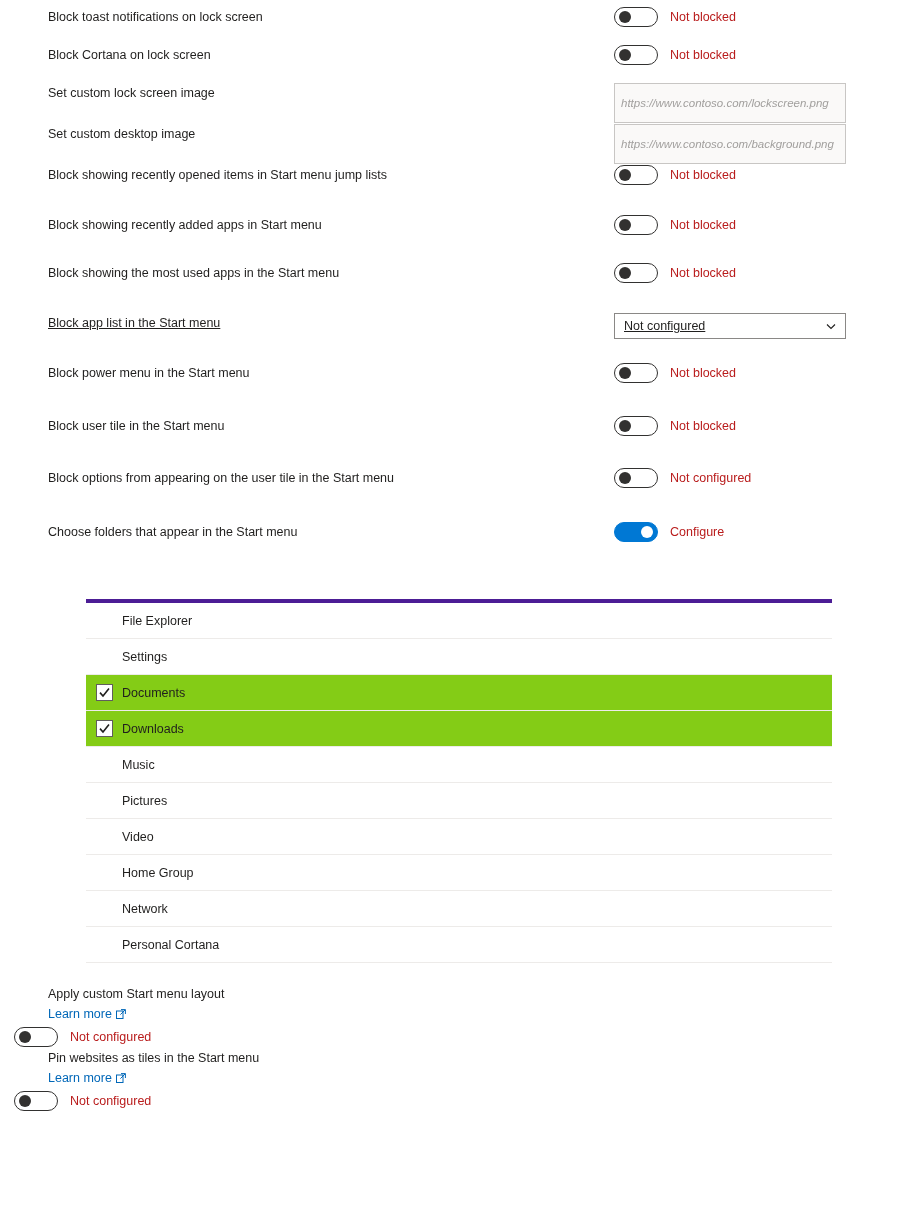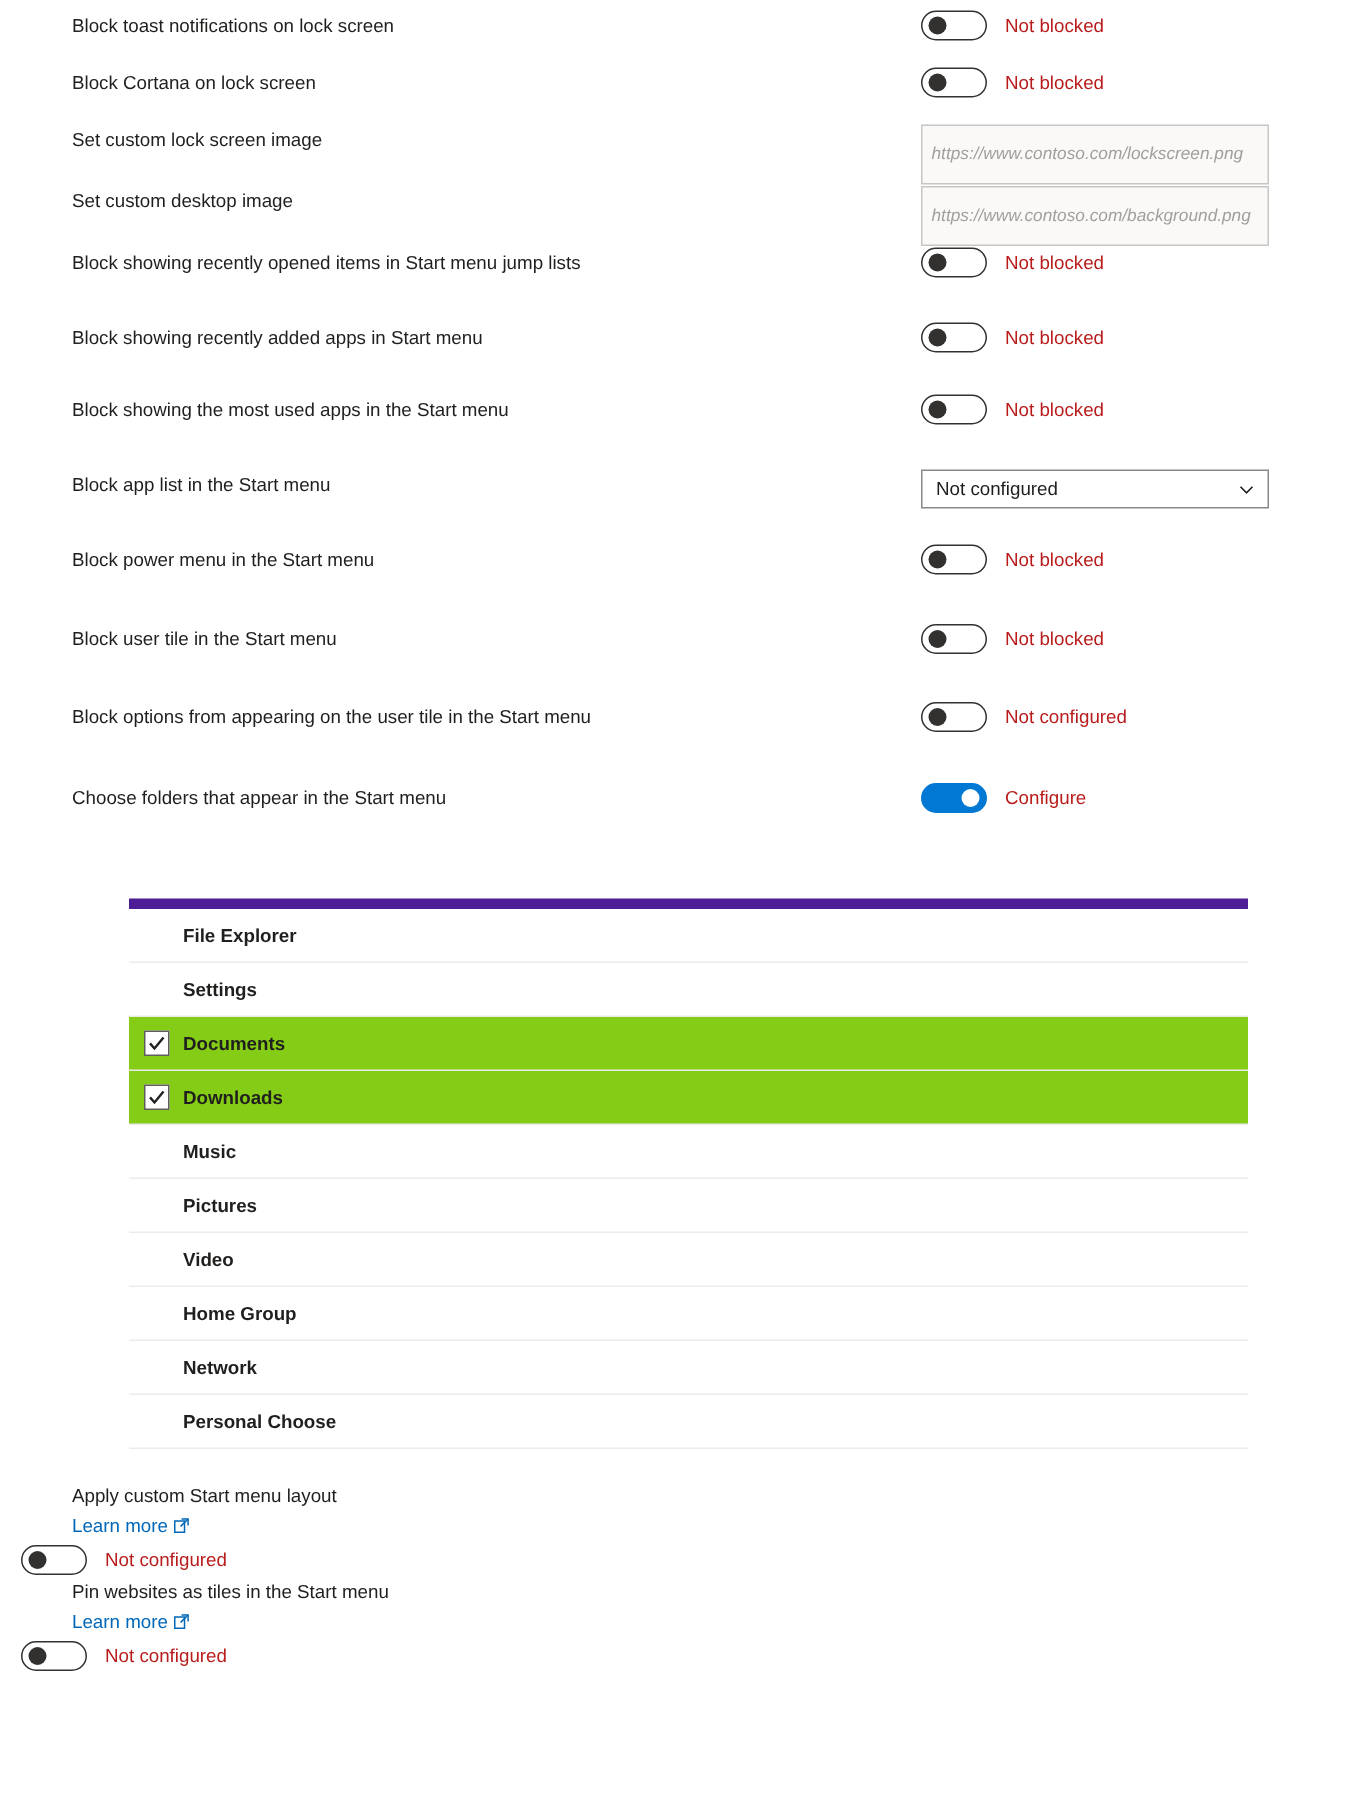--- a/index.html
+++ b/index.html
@@ -163,23 +163,22 @@
     color: #201f1e;
     display: flex;
     align-items: center;
   }
 
   
   .folder-list {
     margin: 38px 0 0 0;
     width: 746px;
     margin-left: 86px;
-    border-top: 7px solid #4c1d95;
-    box-sizing: border-box;
-    font-weight: bold;
+    border-top: 4px solid #4c1d95;
+    box-sizing: border-box;
   }
   .folder-row {
     height: 36px;
     display: flex;
     align-items: center;
     border-bottom: 1px solid #edebe9;
     box-sizing: border-box;
     cursor: pointer;
   }
   .folder-row.selected {
@@ -279,21 +278,21 @@
     <div class="row" style="min-height:50px;">
       <div class="row-label">Block showing the most used apps in the Start menu</div>
       <div class="row-control">
         <div class="toggle">
             <span class="knob"></span>
           </div>
         <span class="toggle-text">Not blocked</span>
       </div>
     </div>
 
-    <div class="row" style="min-height:50px;">
+    <div class="row" style="min-height:50px;text-decoration:underline;">
       <div class="row-label">Block app list in the Start menu</div>
       <div class="row-control">
         <div class="dropdown">
           <span>Not configured</span>
           <span class="caret">
             <svg width="12" height="12" viewBox="0 0 12 12" aria-hidden="true">
               <polyline points="2,4.5 6,8.5 10,4.5" fill="none" stroke="#201f1e" stroke-width="1.1"></polyline>
             </svg>
           </span>
         </div>
@@ -412,21 +411,21 @@
       <div class="folder-check">
         <span class="checkbox unchecked"></span>
       </div>
       <div class="folder-name">Network</div>
     </div>
 
     <div class="folder-row">
       <div class="folder-check">
         <span class="checkbox unchecked"></span>
       </div>
-      <div class="folder-name">Personal Choose</div>
+      <div class="folder-name">Personal Cortana</div>
     </div>
 
   </div>
 
   <div class="bottom-rows">
 
     <div class="row">
       <div class="row-label">
         <span>Apply custom Start menu layout</span>
         <a class="learn">

